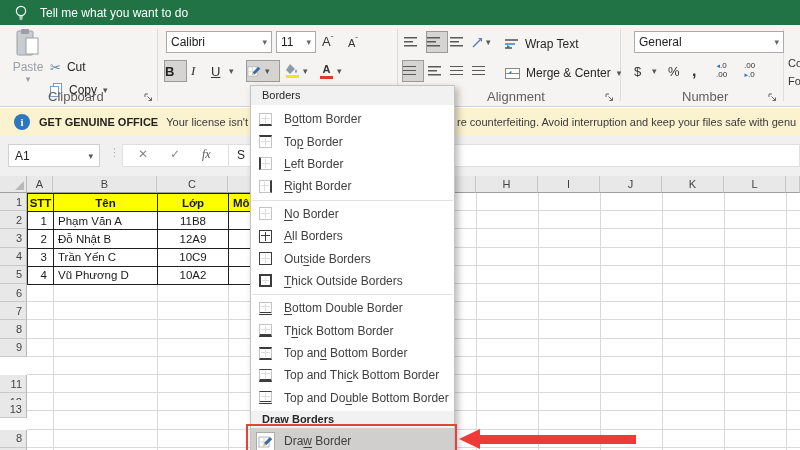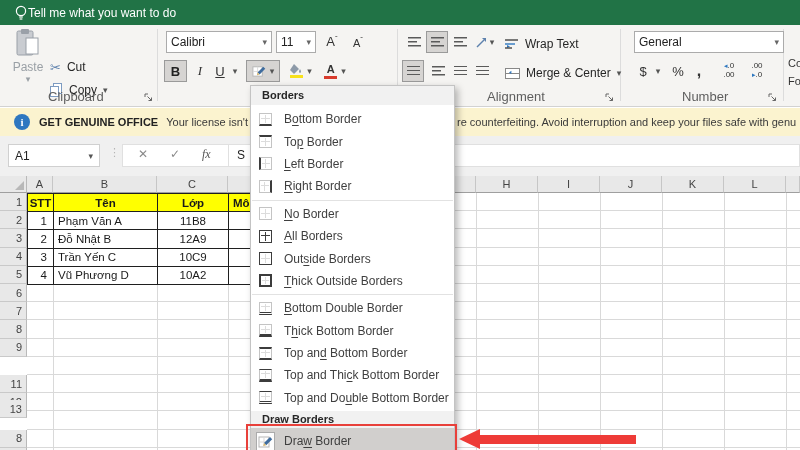--- a/index.html
+++ b/index.html
@@ -7,31 +7,31 @@
     --header_yellow:#ffff00; --notify_bg:#fbf3cf; --info_blue:#2e77c0;
   }
   *{margin:0;padding:0;box-sizing:border-box}
   body{font-family:"Liberation Sans","DejaVu Sans",sans-serif;background:#fff}
   #app{position:relative;width:800px;height:450px;overflow:hidden;background:#fff;font-size:12px;color:#333}
 
   
   .tabbar{position:absolute;left:0;top:0;width:800px;height:25px;background:var(--tab_green);display:flex;align-items:stretch}
   .tab{color:#fff;font-size:12px;display:flex;align-items:center;padding:0 14px;cursor:default;white-space:nowrap}
   .tab.active{background:#fff;color:var(--tab_green);font-weight:bold}
-  .tellme{display:flex;align-items:center;color:#fff;margin-left:14px;gap:0;white-space:nowrap}
+  .tellme{display:flex;align-items:center;color:#fff;margin-left:14px;gap:12px;white-space:nowrap}
 
   
   .ribbon{position:absolute;left:0;top:25px;width:800px;height:82px;background:#f5f4f2;border-bottom:1px solid #d2d2d2}
   .vdiv{position:absolute;top:4px;width:1px;height:72px;background:#dcdcdc}
   .grp-label{position:absolute;bottom:2px;font-size:13px;color:#5e5e5e}
   .launcher{position:absolute;bottom:3px;width:10px;height:10px}
   .launcher svg{display:block}
   .combo{position:absolute;height:22px;background:#fff;border:1px solid #ababab;display:flex;align-items:center;padding:0 4px;font-size:12px;color:#222}
   .combo .car{margin-left:auto;color:#666;font-size:9px}
-  .tgl{position:absolute;height:22px;display:flex;align-items:center;justify-content:center}
+  .tgl{position:absolute;height:22px;display:flex;align-items:center;}
   .boxed{background:#d6d4d2;border:1px solid #9a9a9a}
   .car{font-size:9px;color:#555}
   .bars{display:inline-block;width:13px;height:11px;background:repeating-linear-gradient(180deg,#5a5a5a 0 1.5px,transparent 1.5px 4px)}
   .bars.short{background:
      linear-gradient(#5a5a5a,#5a5a5a) 0 0/13px 1.5px no-repeat,
      linear-gradient(#5a5a5a,#5a5a5a) 0 4px/9px 1.5px no-repeat,
      linear-gradient(#5a5a5a,#5a5a5a) 0 8px/13px 1.5px no-repeat}
   .decbtn{display:inline-flex;flex-direction:column;align-items:center;font-size:8px;color:#333;line-height:1.1}
   .decbtn b{color:var(--info_blue);font-size:7px}
   .redbar{display:block;width:13px;height:3px;background:#d83b2d;margin-top:1px}
@@ -77,21 +77,21 @@
   .xcell{border-right:1px solid #1f1f1f;border-bottom:1px solid #1f1f1f;font-size:11.5px;color:#1a1a1a;display:flex;align-items:center;overflow:hidden;white-space:nowrap}
   .xcell.hd{background:var(--header_yellow);font-weight:bold;justify-content:center}
   .xcell.c0{justify-content:flex-end;padding-right:6px}
   .xcell.c1{padding-left:4px}
   .xcell.c2,.xcell.c3{justify-content:center}
   .xcell.hd.c0,.xcell.hd.c1,.xcell.hd.c2{justify-content:center;padding:0}
   .xcell.hd.c3{justify-content:flex-start;padding-left:4px}
 
   
   .menu{position:absolute;left:250px;top:85px;width:205px;height:368px;background:#fff;border:1px solid #c3c3c3;box-shadow:3px 3px 7px rgba(0,0,0,.28);z-index:50;font-size:12px;color:#3f3f3f}
-  .mhead{height:19px;line-height:19px;background:#f1f1f1;font-weight:bold;font-size:11px;color:#262626;padding-left:11px}
+  .mhead{height:19px;line-height:19px;background:#f1f1f1;font-weight:normal;font-size:11px;color:#262626;padding-left:11px}
   #menu-items{padding:3px 0 2px}
   .mi{height:22.4px;display:flex;align-items:center;padding-left:8px;gap:12px}
   .milbl u{text-underline-offset:2px}
   .msep{height:1px;background:#e2e2e2;margin:2px 1px}
   .mh2{height:17px;line-height:17px;background:#f1f1f1;font-weight:bold;font-size:11px;color:#262626;padding-left:11px}
   .draw{height:26px;background:#d1cfcd;display:flex;align-items:center;gap:9px;padding-left:5px}
   .draw .icobox{width:19px;height:19px;background:#fdfdfd;border:1px solid #ababab;display:flex;align-items:center;justify-content:center}
 
   
   .bic{width:13px;height:13px;border:1px solid #c4c4c4;position:relative;background:#fff;flex:none}

